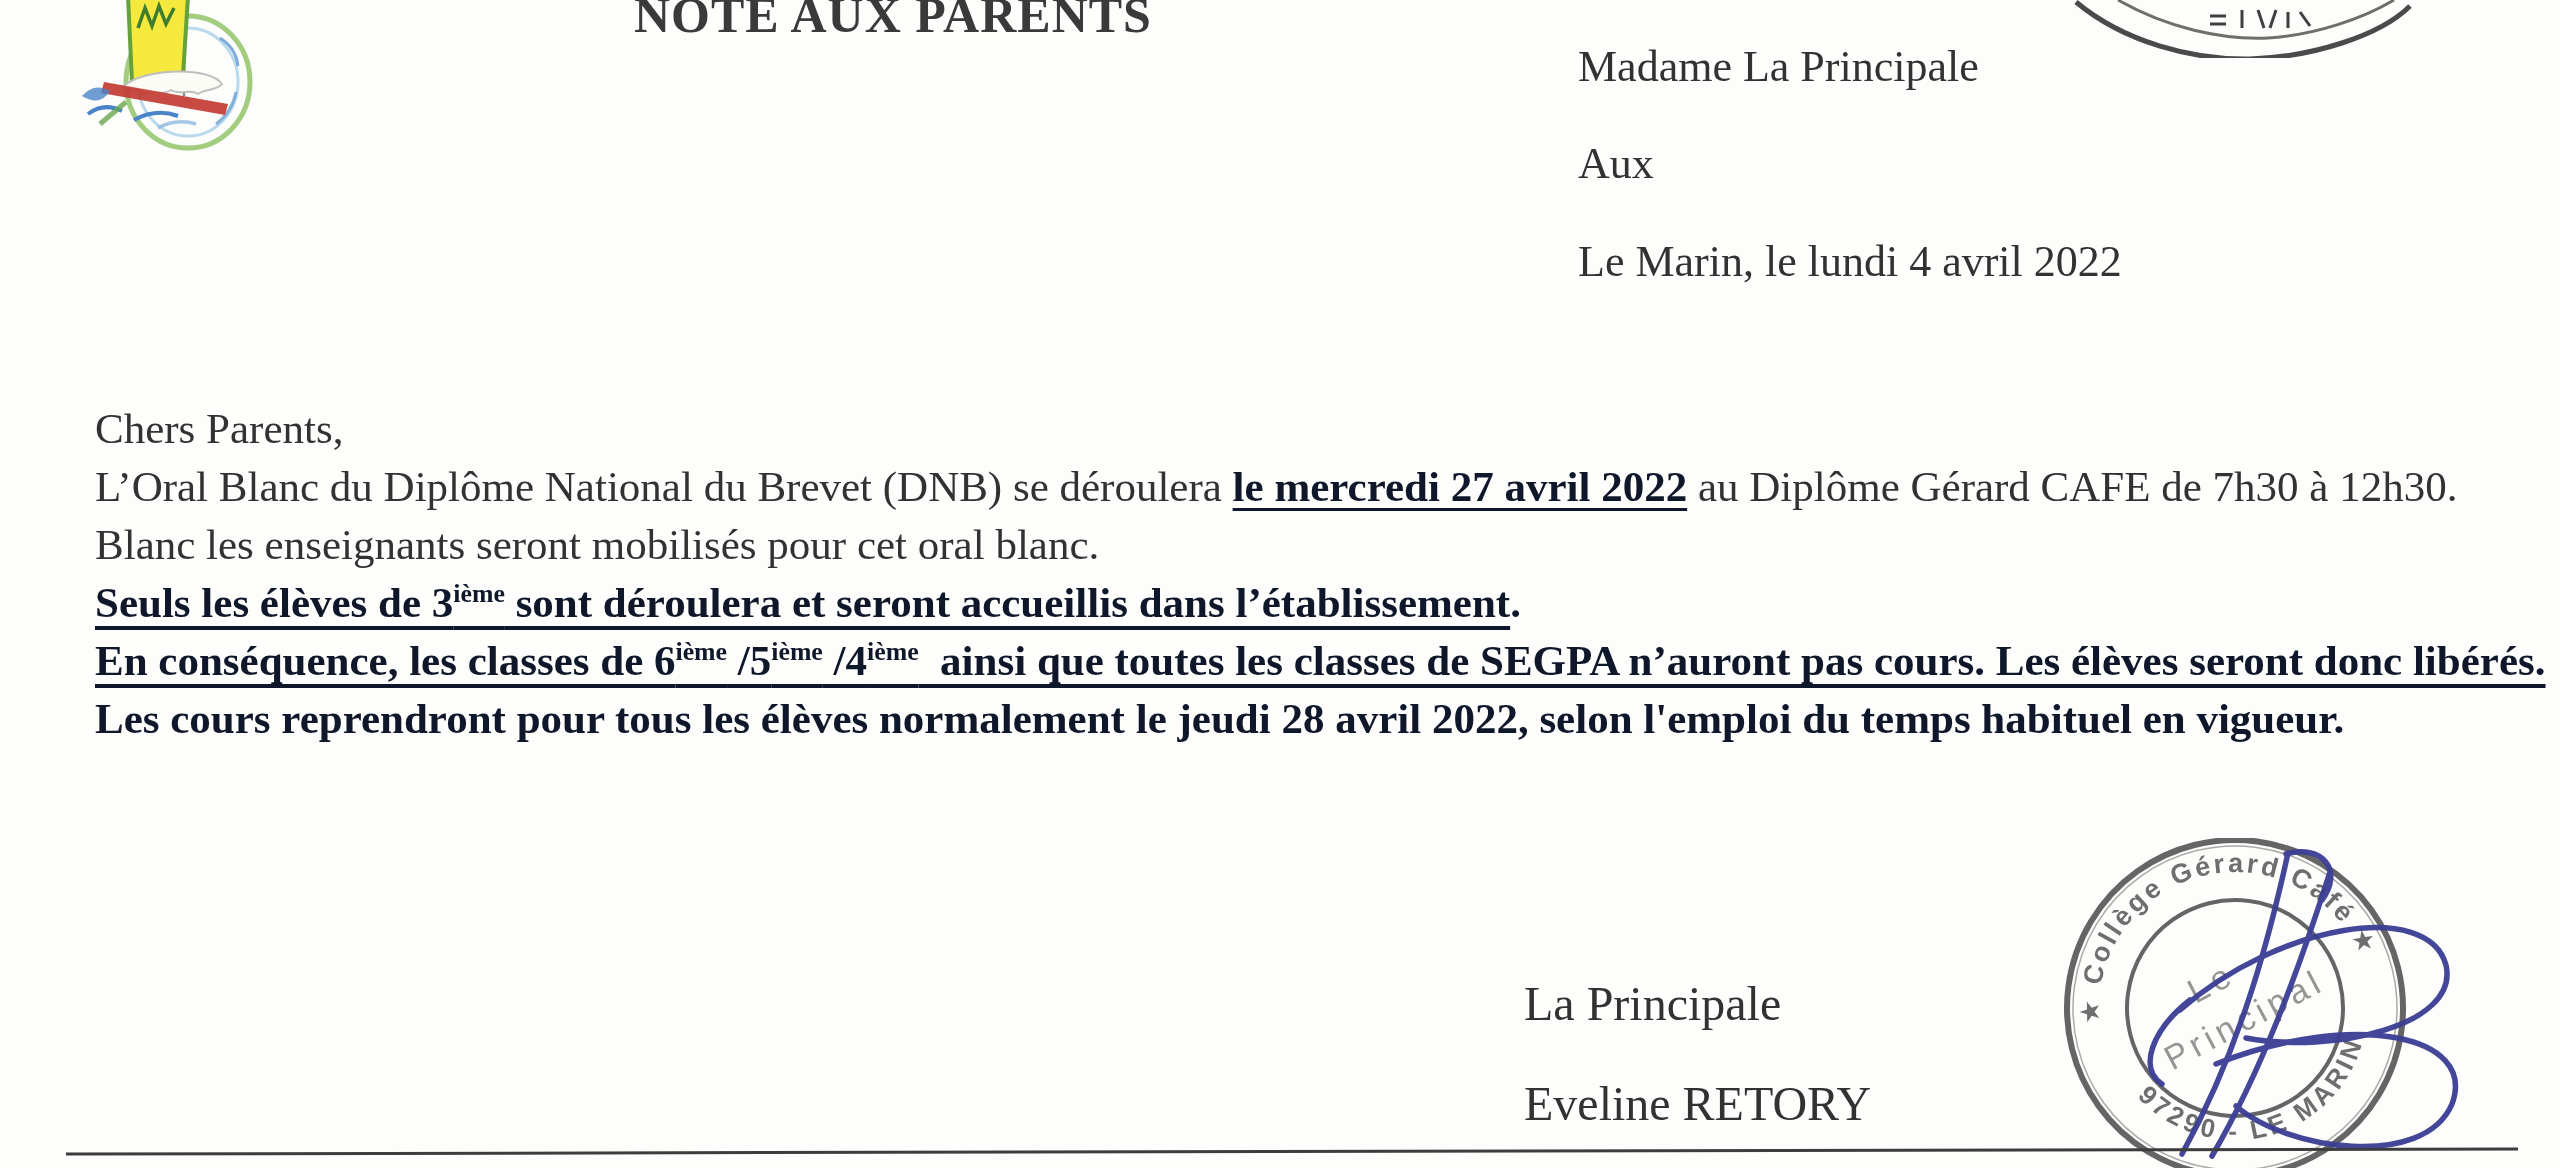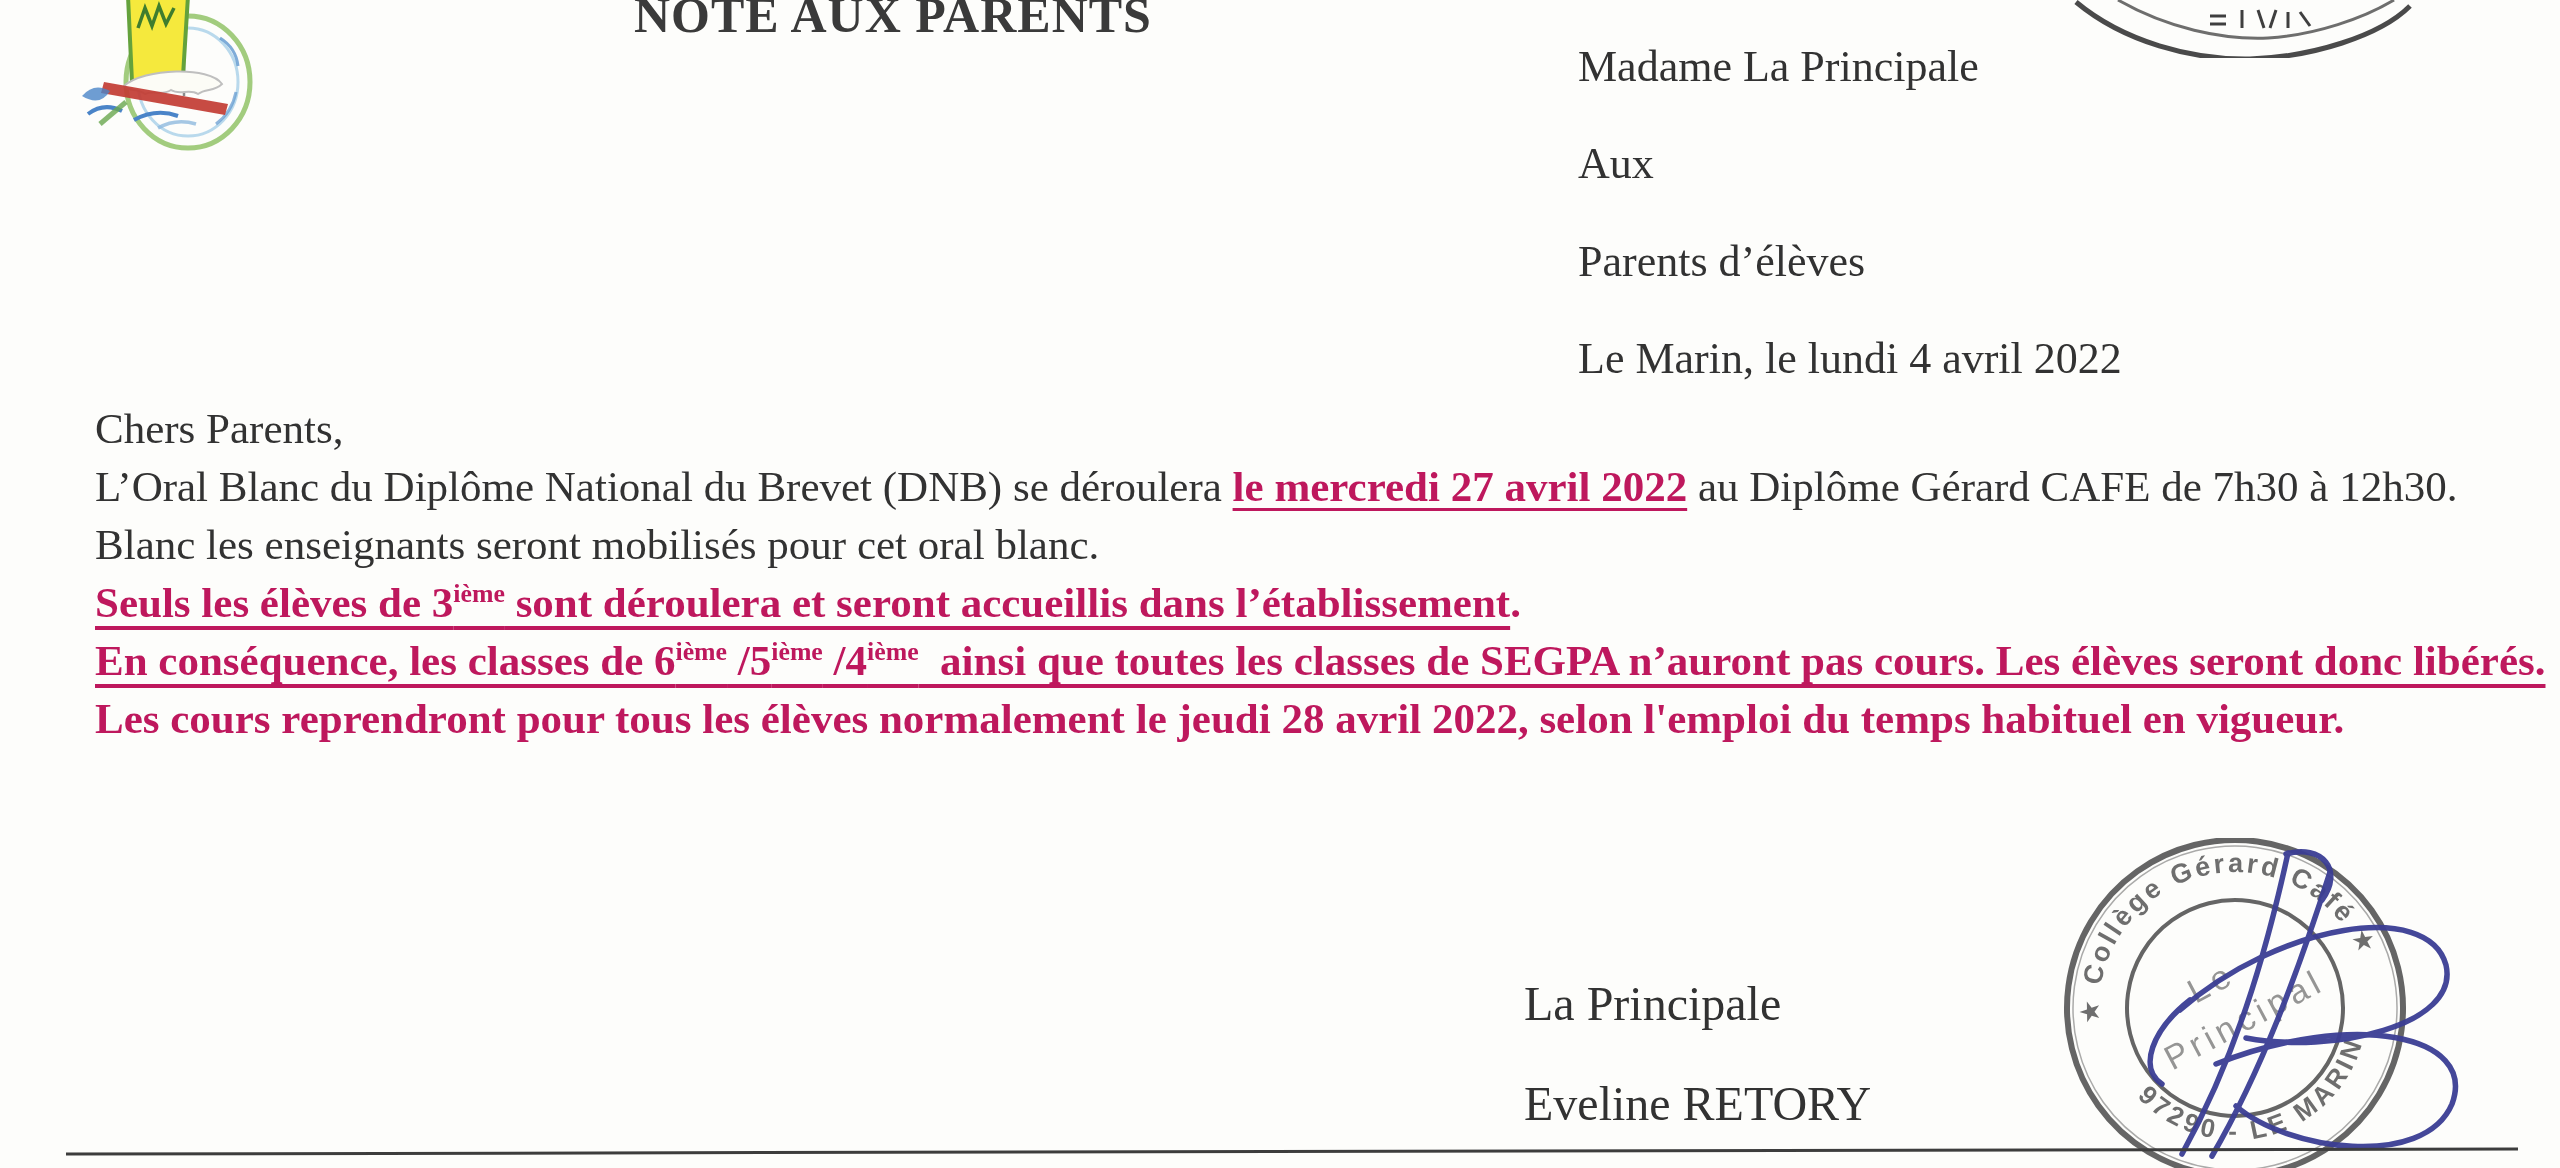--- a/index.html
+++ b/index.html
@@ -10,21 +10,21 @@
   .title{
     position:absolute;left:634px;top:-14px;margin:0;font-size:50px;font-weight:700;
     letter-spacing:1px;color:#3a3a3a;white-space:nowrap;
   }
   .logo{position:absolute;left:68px;top:0;}
   .stamp-top{position:absolute;left:2072px;top:0;}
   .recipient{position:absolute;left:1578px;top:42px;font-size:44px;line-height:1.12;}
   .recipient .r-line{margin-bottom:48px;}
   .letter-body{position:absolute;left:52px;top:400px;width:2472px;font-size:43px;line-height:58px;margin-left:43px;}
   .letter-body p{margin:0;padding:0;}
-  .b{font-weight:700;color:#be185d;}
+  .b{font-weight:700;color:#0f172a;}
   .u{text-decoration:underline;text-decoration-thickness:4px;text-underline-offset:9px;}
   .u3{text-decoration:underline;text-decoration-thickness:3px;text-underline-offset:7px;}
   sup{font-size:0.6em;line-height:0;vertical-align:super;}
   .sig{position:absolute;left:1524px;top:978px;font-size:48px;line-height:1.1;}
   .sig .role{margin-bottom:47px;}
   .stamp-bottom{position:absolute;left:2030px;top:838px;}
   .rule{position:absolute;left:66px;top:1150px;width:2452px;height:3px;background:#3d3d3d;transform:rotate(-0.12deg);}
 </style>
 </head>
 <body>
@@ -64,21 +64,20 @@
           <path d="M198,28 l6,-18"></path>
         <path d="M216,12 v16"></path>
           <path d="M228,12 l10,14"></path>
       </g>
     </g>
   </svg>
 
   <div class="recipient">
     <div class="r-line">Madame La Principale</div>
     <div class="r-line">Aux</div>
-    <div class="r-line">Parents d’élèves</div>
     <div class="r-line">Le Marin, le lundi 4 avril 2022</div>
   </div>
 
   <div class="letter-body">
     <p>Chers Parents,</p>
     <p>
       <span>L’Oral Blanc du Diplôme National du Brevet (DNB) se déroulera </span><span class="b u3">le mercredi 27 avril 2022</span><span> au Diplôme Gérard CAFE de 7h30 à 12h30.</span>
     </p>
     <p>Blanc les enseignants seront mobilisés pour cet oral blanc.</p>
     <p>

